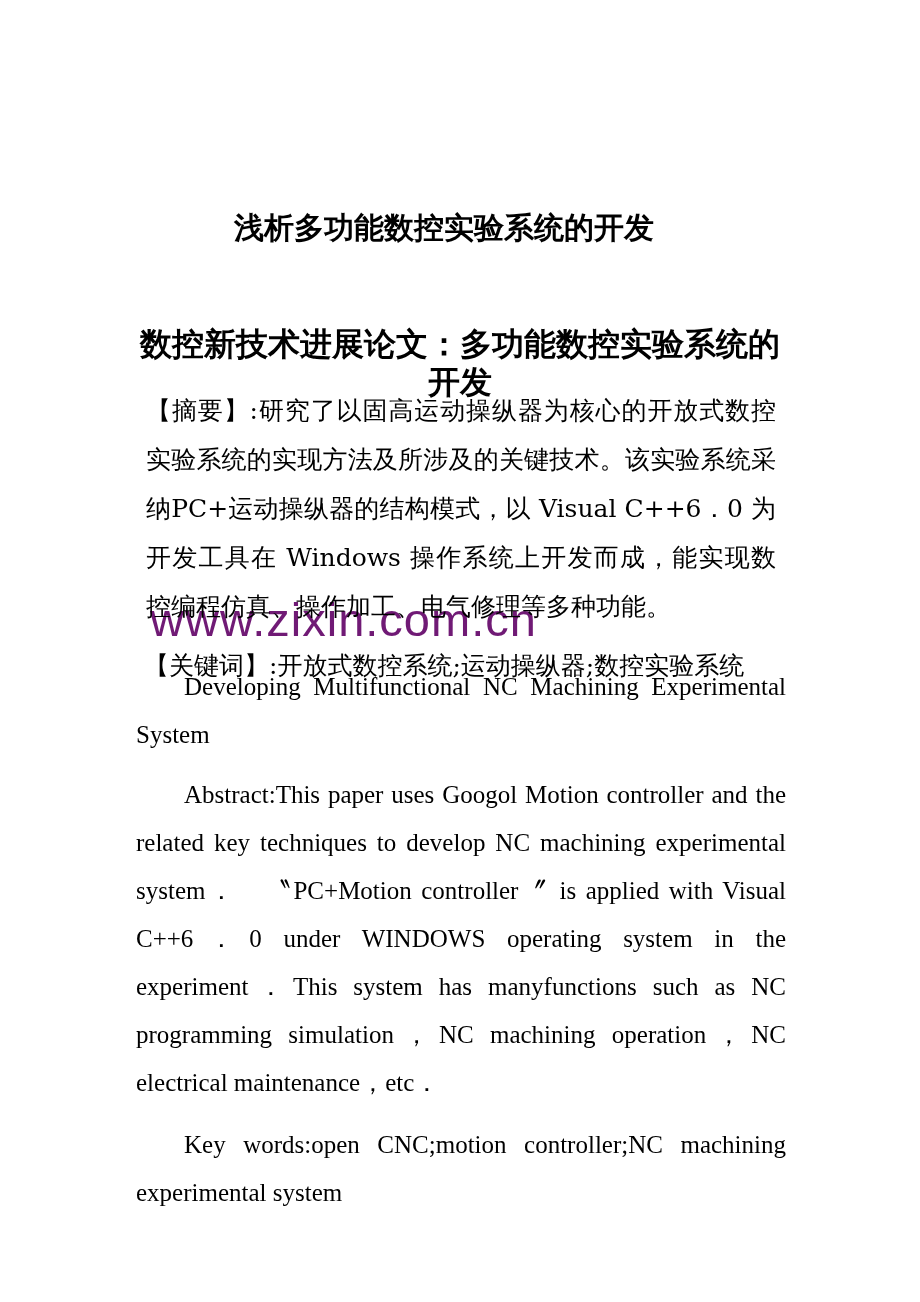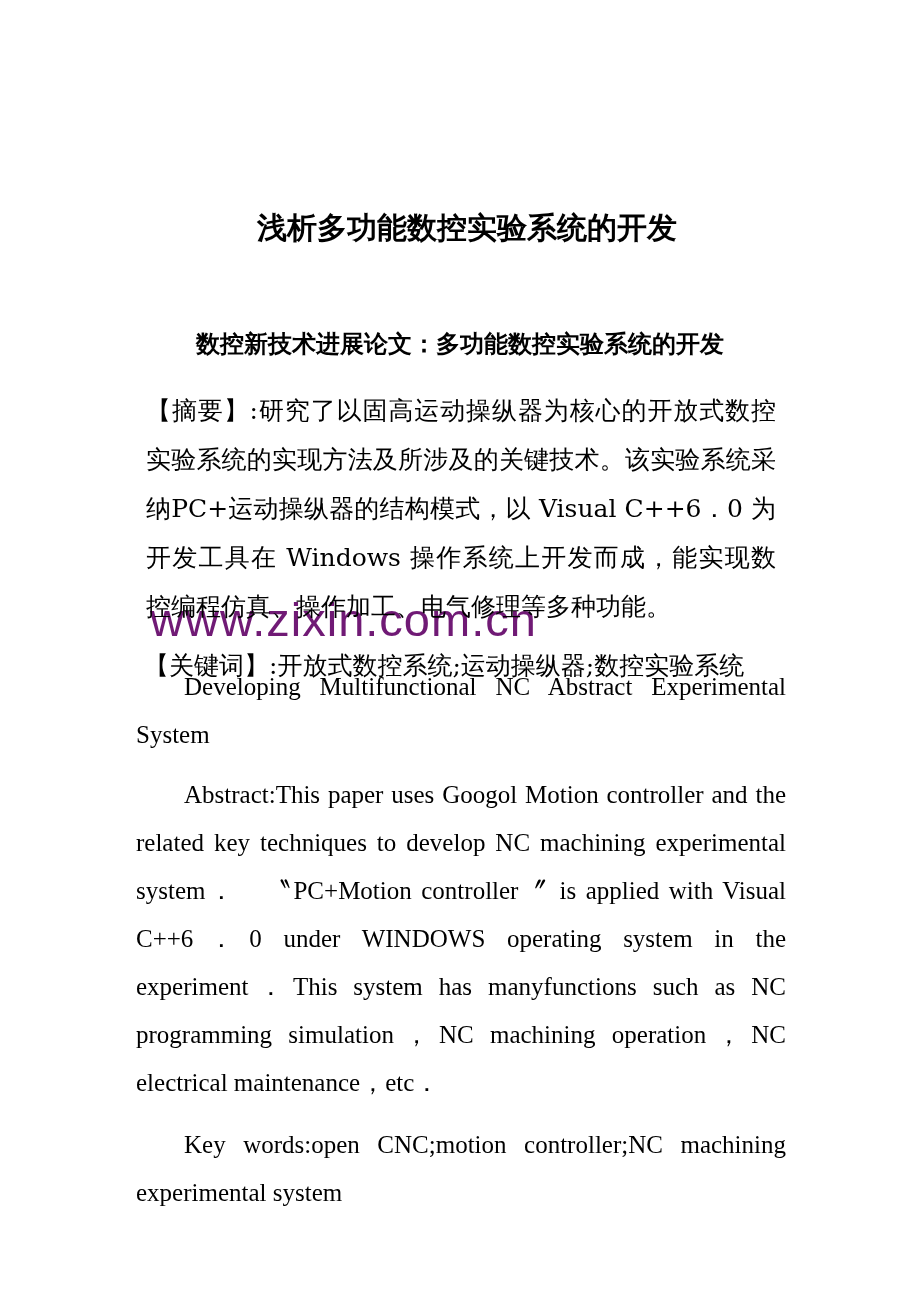--- a/index.html
+++ b/index.html
@@ -43,39 +43,39 @@
   }
 
   .layer {
     position: relative;
     z-index: 2;
   }
 
   
   .doc-title {
     position: absolute;
-    left: 143px;
+    left: 120px;
     top: 206px;
     width: 648px;
     text-align: center;
     font-family: "DejaVu Sans", "Liberation Sans", sans-serif;
     font-size: 30px;
     font-weight: 700;
     line-height: 44px;
     letter-spacing: 0px;
   }
 
   .doc-subtitle {
     position: absolute;
     left: 136px;
     top: 325px;
     width: 648px;
     text-align: center;
     font-family: "DejaVu Sans", "Liberation Sans", sans-serif;
-    font-size: 24px;
+    font-size: 32px;
     font-weight: 700;
     line-height: 38px;
   }
 
   
   .cn-block {
     position: absolute;
     left: 136px;
     top: 376px;
     width: 650px;
@@ -131,20 +131,20 @@
   <div class="doc-title layer">浅析多功能数控实验系统的开发</div>
 
   <div class="doc-subtitle layer">数控新技术进展论文：多功能数控实验系统的开发</div>
 
   <div class="cn-block layer">
     <p class="cn-para">【摘要】:研究了以固高运动操纵器为核心的开放式数控实验系统的实现方法及所涉及的关键技术。该实验系统采纳PC+运动操纵器的结构模式，以 Visual C++6．0 为开发工具在 Windows 操作系统上开发而成，能实现数控编程仿真、操作加工、电气修理等多种功能。</p>
     <p class="cn-keywords">【关键词】:开放式数控系统;运动操纵器;数控实验系统</p>
   </div>
 
   <div class="en-block layer">
-    <p class="en-para gap-title">Developing Multifunctional NC Abstract Experimental System</p>
+    <p class="en-para gap-title">Developing Multifunctional NC Machining Experimental System</p>
     <div class="en-spacer-short"></div>
     <p class="en-para">Abstract:This paper uses Googol Motion controller and the related key techniques to develop NC machining experimental system．　〝PC+Motion controller〞 is applied with Visual C++6．0 under WINDOWS operating system in the experiment．This system has manyfunctions such as NC programming simulation，NC machining operation，NC electrical maintenance，etc．</p>
     <div class="en-spacer"></div>
     <p class="en-para">Key words:open CNC;motion controller;NC machining experimental system</p>
   </div>
 
 </div>
 
 </body></html>

